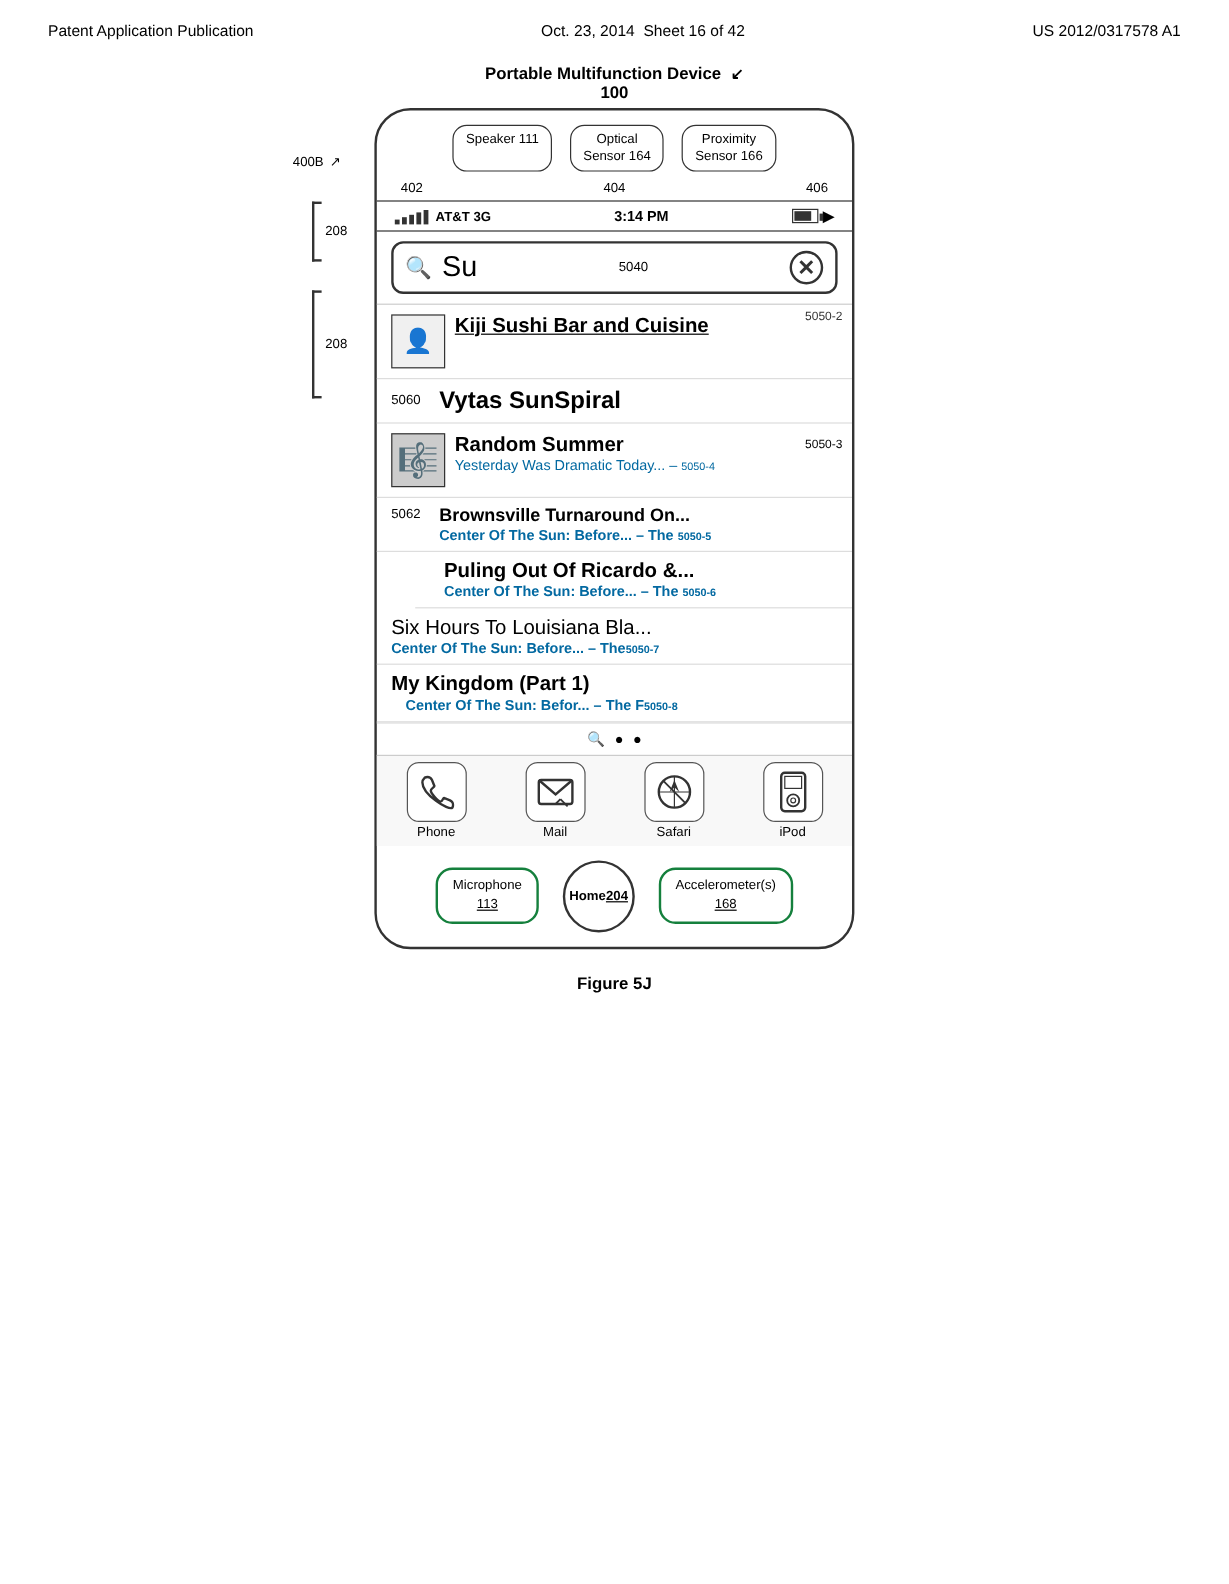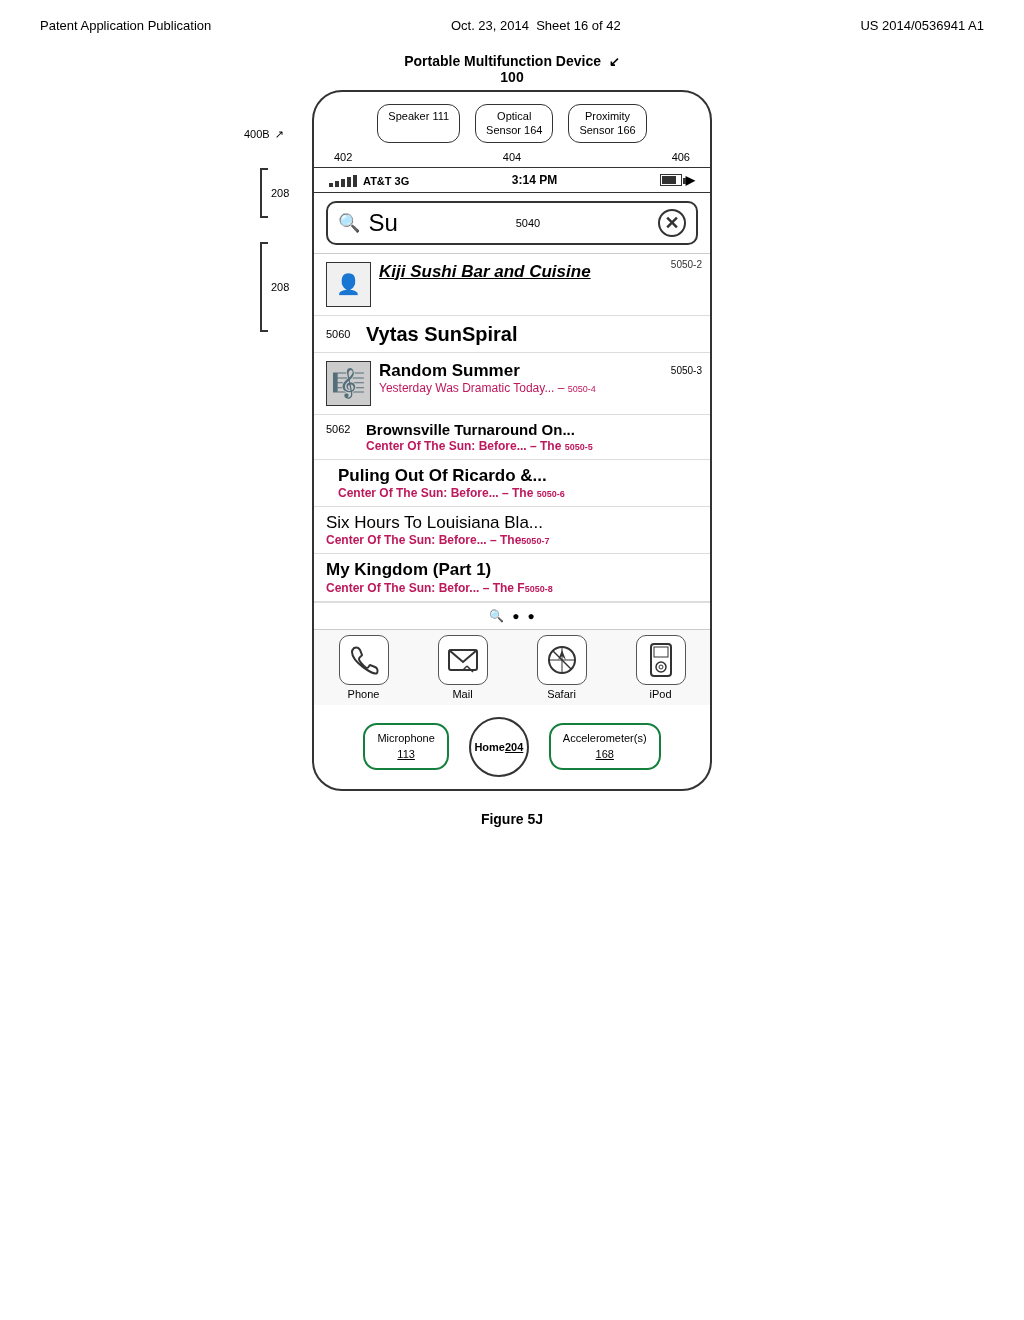--- a/index.html
+++ b/index.html
@@ -203,21 +203,21 @@
     }
 
     .result-title {
       font-size: 17px;
       font-weight: bold;
       line-height: 1.2;
     }
 
     .result-subtitle {
       font-size: 12px;
-      color: #be185d;
+      color: #0369a1;
     }
 
     .result-item-no-thumb {
       padding: 8px 12px;
       border-bottom: 1px solid #ddd;
       position: relative;
     }
 
     .result-item-no-thumb .item-number {
       font-size: 10px;
@@ -328,21 +328,21 @@
     }
   </style>
 </head>
 <body>
 
 <div class="patent-header">
   <span>Patent Application Publication</span>
   <span>
     <span>Oct. 23, 2014</span>&nbsp;&nbsp;<span>Sheet 16 of 42</span>
   </span>
-  <span>US 2014/0536941 A1</span>
+  <span>US 2012/0317578 A1</span>
 </div>
 
 <div class="main-content">
 
   <div class="device-title-area">
     <div>
       <span style="font-weight:bold; font-size:14px;">Portable Multifunction Device</span>
       <span style="font-size:13px; margin-left:4px;">↙</span>
     </div>
     <div style="font-size:14px; font-weight:bold;">100</div>
@@ -415,21 +415,21 @@
       </div>
 
       <div class="results-area">
 
         <div class="result-item" style="position:relative;">
           <div class="result-thumb">
             <span>👤</span>
           </div>
           <div class="result-text-area">
             <div class="result-title">
-              <span style="text-decoration:underline; font-style:italic;">Kiji Sushi Bar and Cuisine</span>
+              <span style="text-decoration:underline; ">Kiji Sushi Bar and Cuisine</span>
             </div>
           </div>
           <span class="item-number" style="font-size:10px; position:absolute; right:8px; bottom:4px;">5050-2</span>
         </div>
 
         <div class="result-item-no-thumb" style="position:relative; padding: 6px 12px; border-bottom:1px solid #ddd;">
           <span style="font-size:11px; position:absolute; left:12px; top:50%; transform:translateY(-50%);">5060</span>
           <div style="padding-left:40px;">
             <div class="result-title" style="font-size:20px;">Vytas SunSpiral</div>
           </div>
@@ -449,38 +449,38 @@
         </div>
 
         <div class="result-item-no-thumb" style="position:relative; padding:6px 12px 6px 12px; border-bottom:1px solid #ddd;">
           <span style="font-size:11px; position:absolute; left:12px; top:8px;">5062</span>
           <div style="padding-left:40px;">
             <div class="result-title" style="font-size:15px; font-weight:bold;">Brownsville Turnaround On...</div>
             <div class="result-subtitle" style="font-size:12px; font-weight:bold;">Center Of The Sun: Before...  – The <span class="num-ref">5050-5</span></div>
           </div>
         </div>
 
-        <div class="result-item-no-thumb" style="position:relative; padding:6px 24px; border-bottom:1px solid #ddd;">
+        <div class="result-item-no-thumb" style="position:relative; padding:6px 24px; border-bottom:1px solid #ddd;margin-left:32px;">
           <div>
             <div class="result-title" style="font-size:17px; font-weight:bold;">Puling Out Of Ricardo &amp;...</div>
             <div class="result-subtitle" style="font-size:12px; font-weight:bold;">Center Of The Sun: Before...  – The <span class="num-ref">5050-6</span></div>
           </div>
         </div>
 
         <div class="result-item-no-thumb" style="position:relative; padding:6px 12px; border-bottom:1px solid #ddd;">
           <div>
             <div class="result-title" style="font-size:17px; font-weight:normal;">Six Hours To Louisiana Bla...</div>
             <div class="result-subtitle" style="font-size:12px; font-weight:bold;">Center Of The Sun: Before...  – The<span class="num-ref">5050-7</span></div>
           </div>
         </div>
 
         <div class="result-item-no-thumb" style="position:relative; padding:6px 12px; border-bottom:1px solid #ddd;">
           <div>
             <div class="result-title" style="font-size:17px; font-weight:bold;">My Kingdom (Part 1)</div>
-            <div class="result-subtitle" style="font-size:12px; font-weight:bold;">Center Of The Sun: Befor...  – The F<span class="num-ref">5050-8</span></div>
+            <div class="result-subtitle" style="font-size:12px; font-weight:bold;margin-left:12px;">Center Of The Sun: Befor...  – The F<span class="num-ref">5050-8</span></div>
           </div>
         </div>
 
 
       </div>
 
       <div class="search-dots">
         <span>🔍</span>
         <span>●</span>
         <span>●</span>

